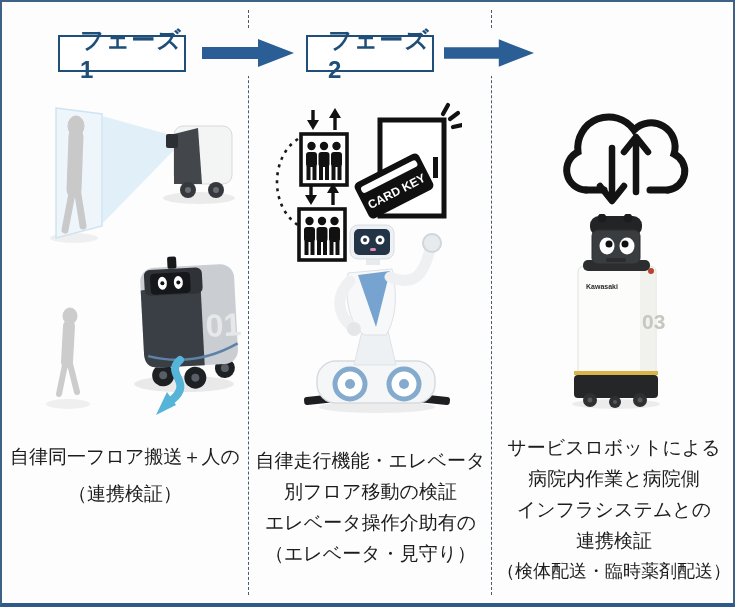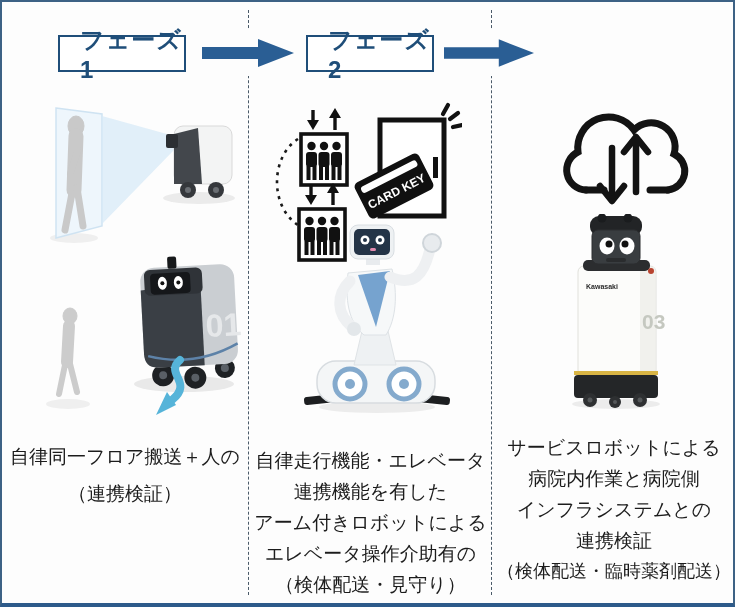--- a/index.html
+++ b/index.html
@@ -211,24 +211,23 @@
     <rect x="62" y="14" width="36" height="26" rx="5" fill="#243447"></rect>
     <circle cx="73" cy="25" r="4.5" fill="#fff"></circle>
       <circle cx="73" cy="25" r="2" fill="#243447"></circle>
     <circle cx="88" cy="25" r="4.5" fill="#fff"></circle>
       <circle cx="88" cy="25" r="2" fill="#243447"></circle>
     <rect x="78" y="33" width="6" height="3" rx="1.5" fill="#e38bb0"></rect>
   </svg>
 
   <div class="caption c2" style="left:247px;width:243px;top:443px;">
     <div>自律走行機能・エレベータ</div>
-    <div>連携機能を有した</div>
-    <div>アーム付きロボットによる</div>
+    <div>別フロア移動の検証</div>
     <div>エレベータ操作介助有の</div>
-    <div>（検体配送・見守り）</div>
+    <div>（エレベータ・見守り）</div>
   </div>
 
   <svg class="scene" style="left:546px;top:98px;" width="155" height="110" viewBox="0 0 155 110">
     <g stroke="#131313" stroke-width="7" fill="none" stroke-linecap="round">
       <path d="M 38,90 A 20 20 0 0 1 30,52 A 31 31 0 0 1 86,30 A 24 24 0 0 1 126,54 A 19 19 0 0 1 120,90"></path>
       <path d="M 38,90 H 56"></path>
       <path d="M 102,90 H 120"></path>
     </g>
     <g stroke="#131313" stroke-width="6.5" fill="none" stroke-linecap="round" stroke-linejoin="round">
       <path d="M 64,48 V 98"></path>

